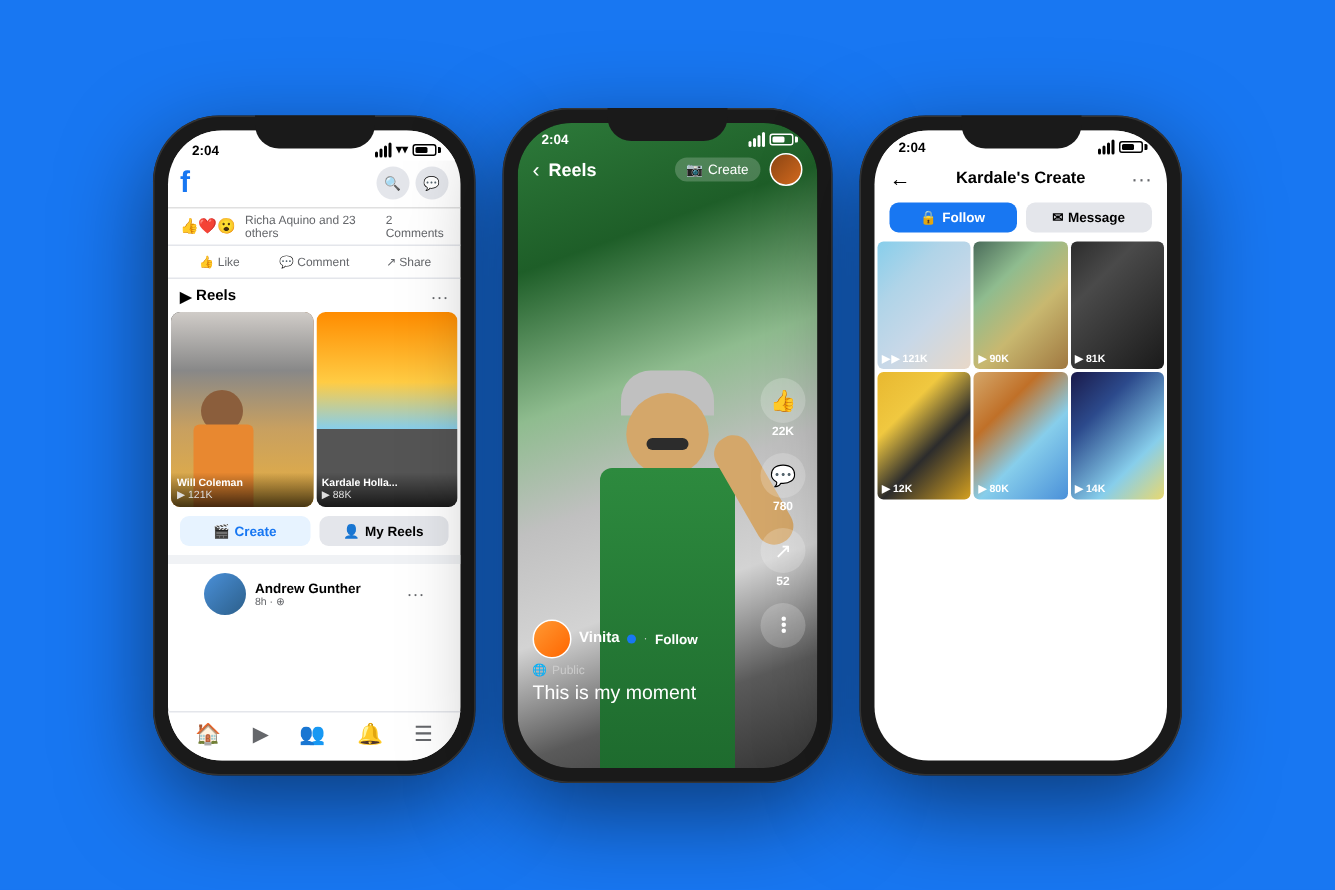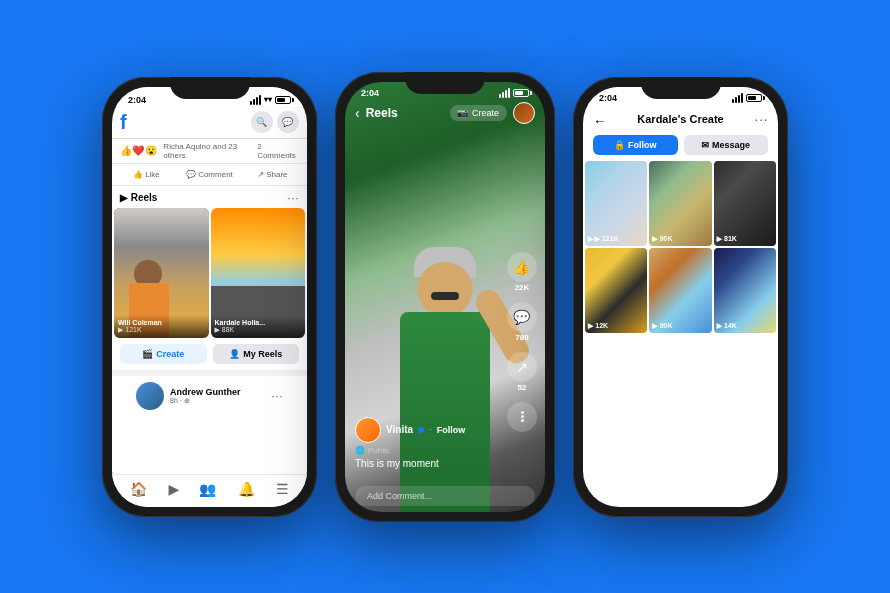--- a/index.html
+++ b/index.html
@@ -458,21 +458,21 @@
     .public-badge {
       display: flex;
       align-items: center;
       gap: 3px;
       color: #ccc;
       font-size: 8px;
     }
 
     .reels-caption {
       color: #fff;
-      font-size: 10px;
+      font-size: 13px;
       margin: 3px 0;
     }
 
     .reels-audio-row {
       display: flex;
       align-items: center;
       gap: 4px;
       margin-top: 4px;
     }
 
@@ -1001,21 +1001,20 @@
             <span style="color:#ccc;font-size:8px">·</span>
             <button class="follow-btn-inline">Follow</button>
           </div>
           <div class="public-badge">
             <span>🌐</span>
             <span>Public</span>
           </div>
           <div class="reels-caption">This is my moment</div>
         </div>
 
-        <div class="comment-bar">Add Comment...</div>
 
       </div>
     </div>
   </div>
 
   <div class="phone phone-right">
     <div class="notch"></div>
     <div class="phone-inner">
 
       <div class="status-bar">

